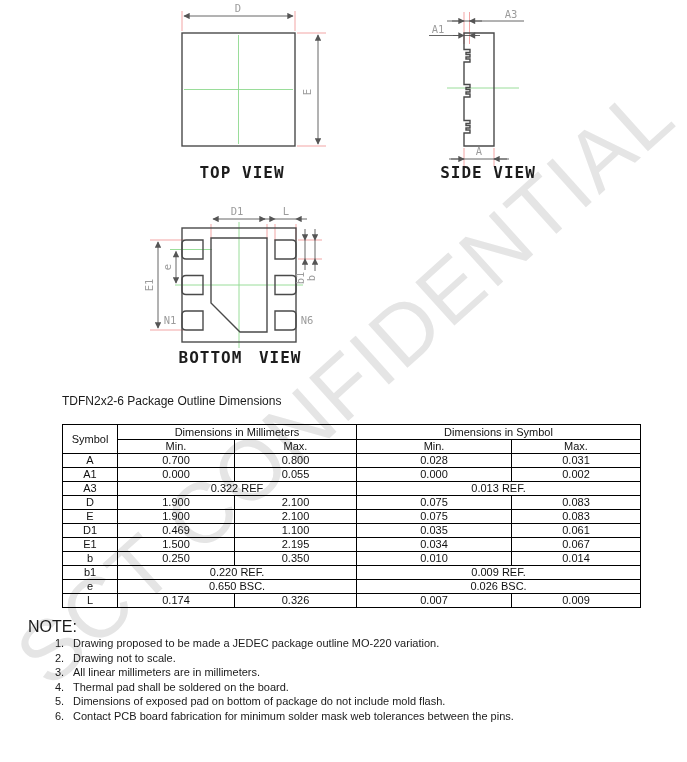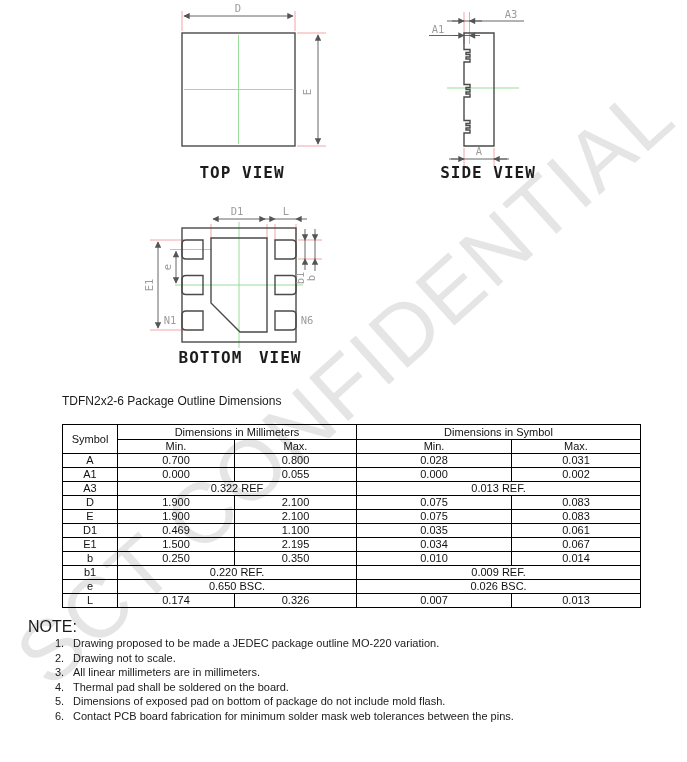--- a/index.html
+++ b/index.html
@@ -263,21 +263,21 @@
     <tr>
       <td>e</td>
       <td colspan="2">0.650 BSC.</td>
       <td colspan="2">0.026 BSC.</td>
     </tr>
     <tr>
       <td>L</td>
       <td>0.174</td>
       <td>0.326</td>
       <td>0.007</td>
-      <td>0.013</td>
+      <td>0.009</td>
     </tr>
   </tbody>
 </table>
 
 <div class="notes">
   <div class="heading">NOTE:</div>
   <div class="note-row">
     <span class="note-num">1.</span>
     <span class="note-text">Drawing proposed to be made a JEDEC package outline MO-220 variation.</span>
   </div>

